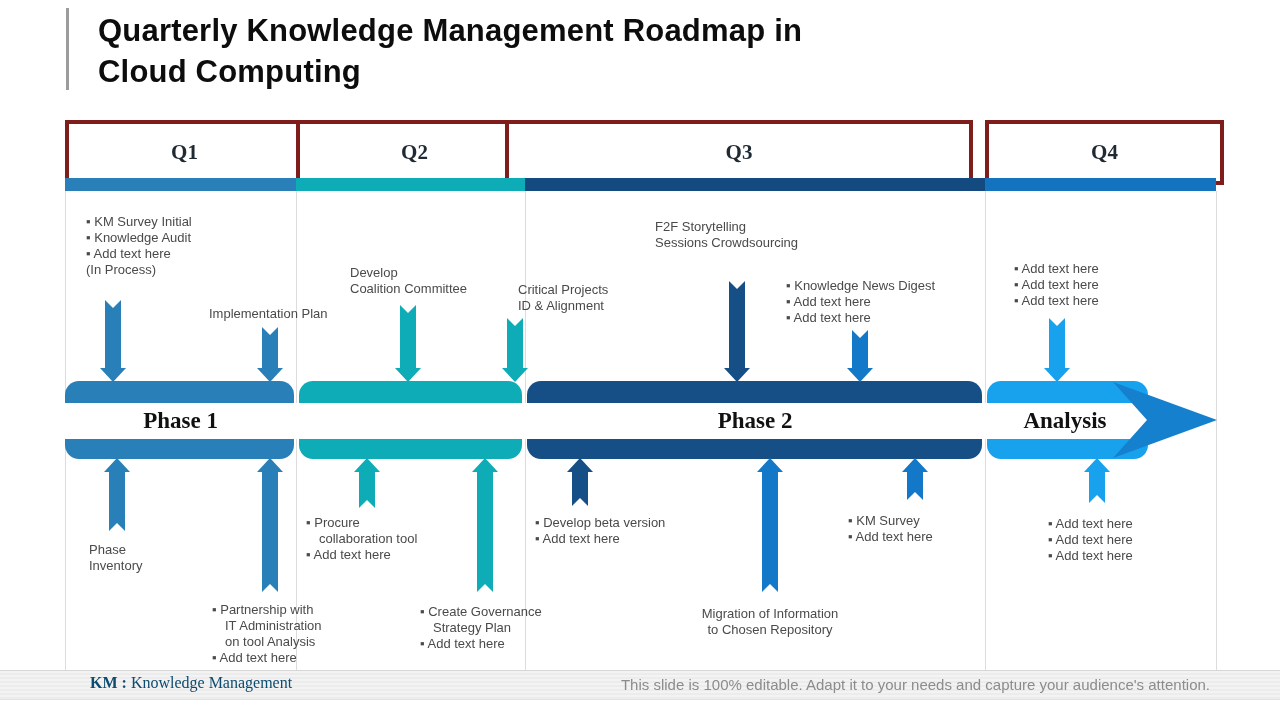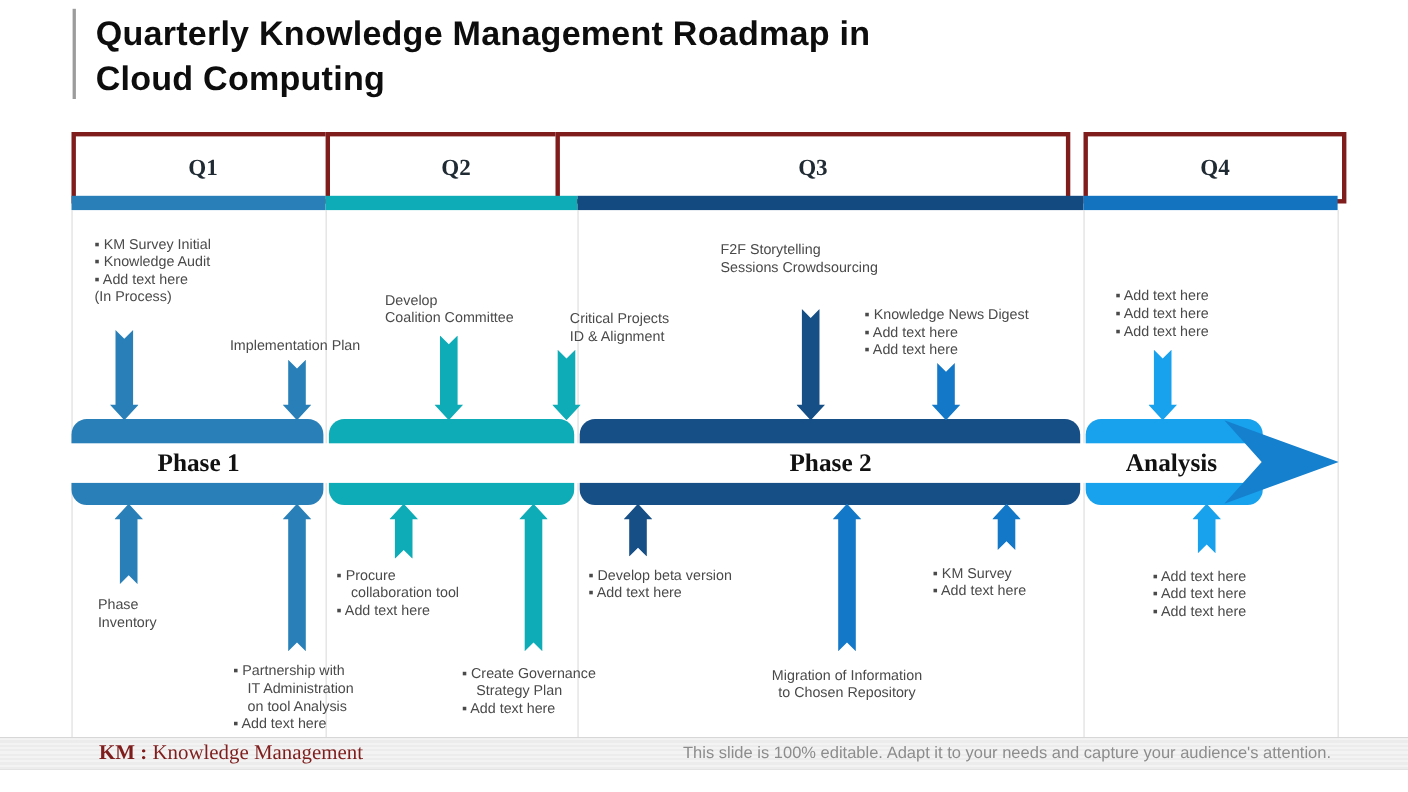--- a/index.html
+++ b/index.html
@@ -1,20 +1,20 @@
 <!DOCTYPE html>
 <html style="--c-blue: #2980B9; --c-teal: #0EACB6; --c-navy: #164E86; --c-q3bar: #134B80; --c-q4bar: #1373BE; --c-midblue: #1478C8; --c-lightblue: #18A1ED; --c-chevron: #1480CE;"><head>
 <meta charset="utf-8">
 <style>
   html,body{margin:0;padding:0;}
   #slide{position:relative;width:1280px;height:720px;background:#ffffff;overflow:hidden;
          font-family:"Liberation Sans",sans-serif;}
   
   #title-accent{position:absolute;left:66px;top:8px;width:3px;height:82px;background:#9c9c9c;}
-  #title{position:absolute;left:87px;top:10px;width:900px;font-size:31px;line-height:41px;
+  #title{position:absolute;left:98px;top:10px;width:900px;font-size:31px;line-height:41px;
          font-weight:bold;color:#0d0d0d;letter-spacing:.2px;}
   
   .hcell{position:absolute;top:120px;height:57px;background:#fff;border:4px solid #7f1d1d;
          display:flex;align-items:center;justify-content:center;
          font-family:"Liberation Serif",serif;font-weight:bold;font-size:21px;color:#1f2a33;}
   .qbar{position:absolute;top:178px;height:13px;}
   
   .vline{position:absolute;top:191px;height:479px;width:1px;background:#dcdcdc;}
   
   .seg{position:absolute;top:381px;height:78px;border-radius:14px;z-index:1;}
@@ -31,21 +31,21 @@
   .c-lightblue{background:var(--c-lightblue);}
   
   .note{position:absolute;font-size:13px;line-height:16px;color:#4a4a4a;z-index:1;}
   .note .ind{margin-left:13px;}
   .center{text-align:center;}
   
   #footer{position:absolute;left:0;top:670px;width:1280px;height:28px;
           background:repeating-linear-gradient(to bottom,#f3f3f3 0 2px,#ececec 2px 4px);
           border-top:1px solid #d7d7d7;border-bottom:1px solid #e3e3e3;}
   #footer-left{position:absolute;left:90px;top:674px;font-family:"Liberation Serif",serif;
-               font-size:19px;color:#7f1d1d;}
+               font-size:16px;color:#0c4a6e;}
   #footer-left b{font-weight:bold;}
   #footer-right{position:absolute;right:70px;top:676px;font-size:15px;color:#8c8c8c;}
 </style>
 </head>
 <body>
 
 <div id="slide">
 
   <div id="title-accent"></div>
   <div id="title">

